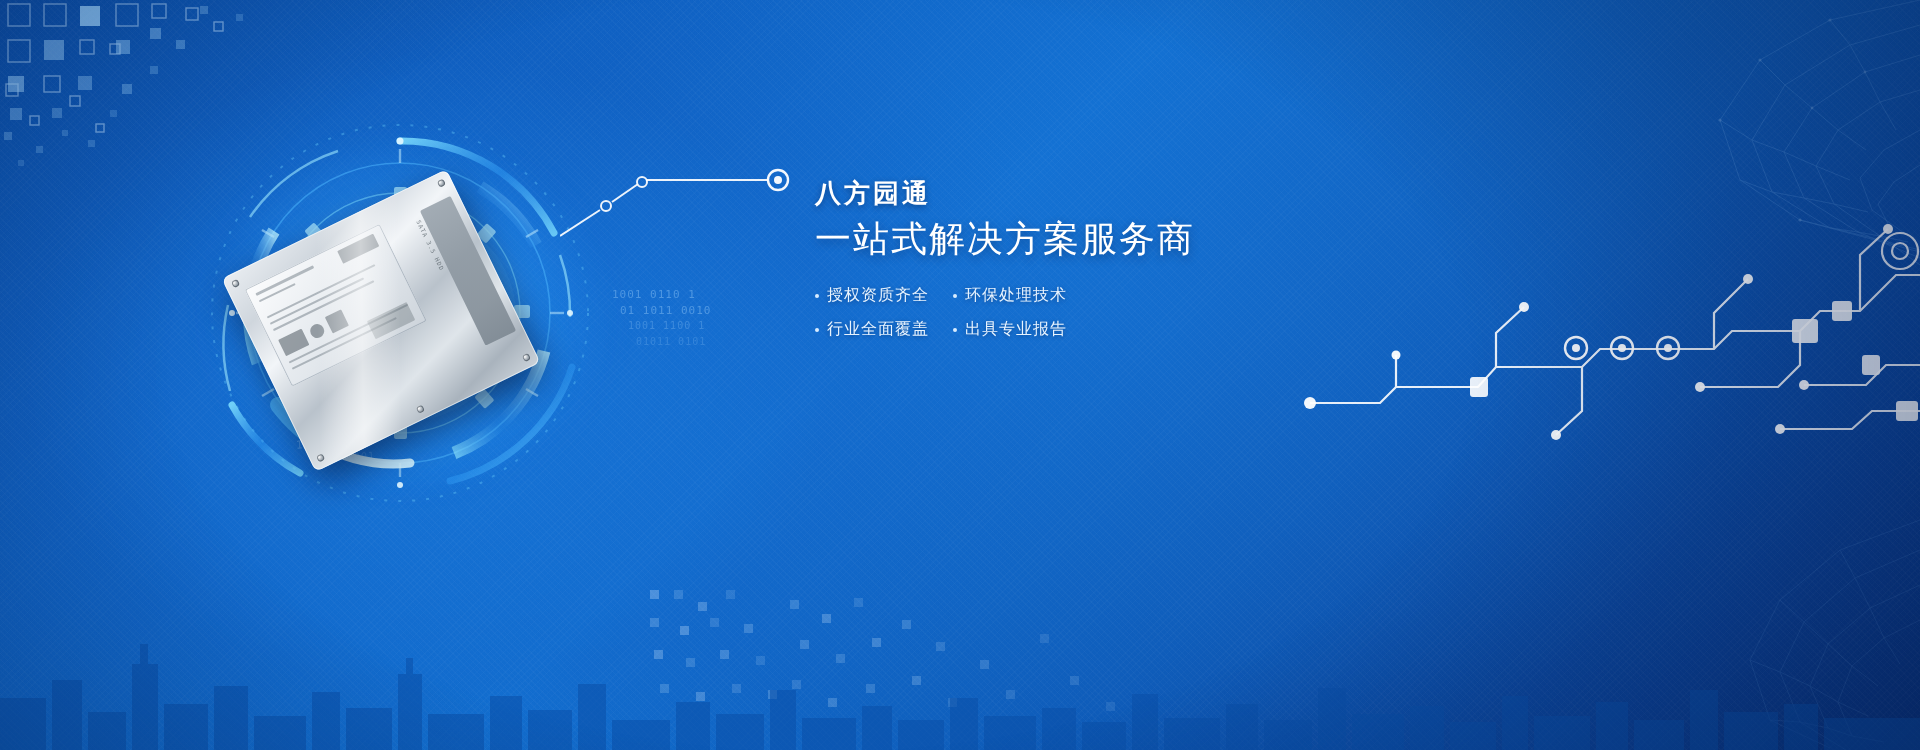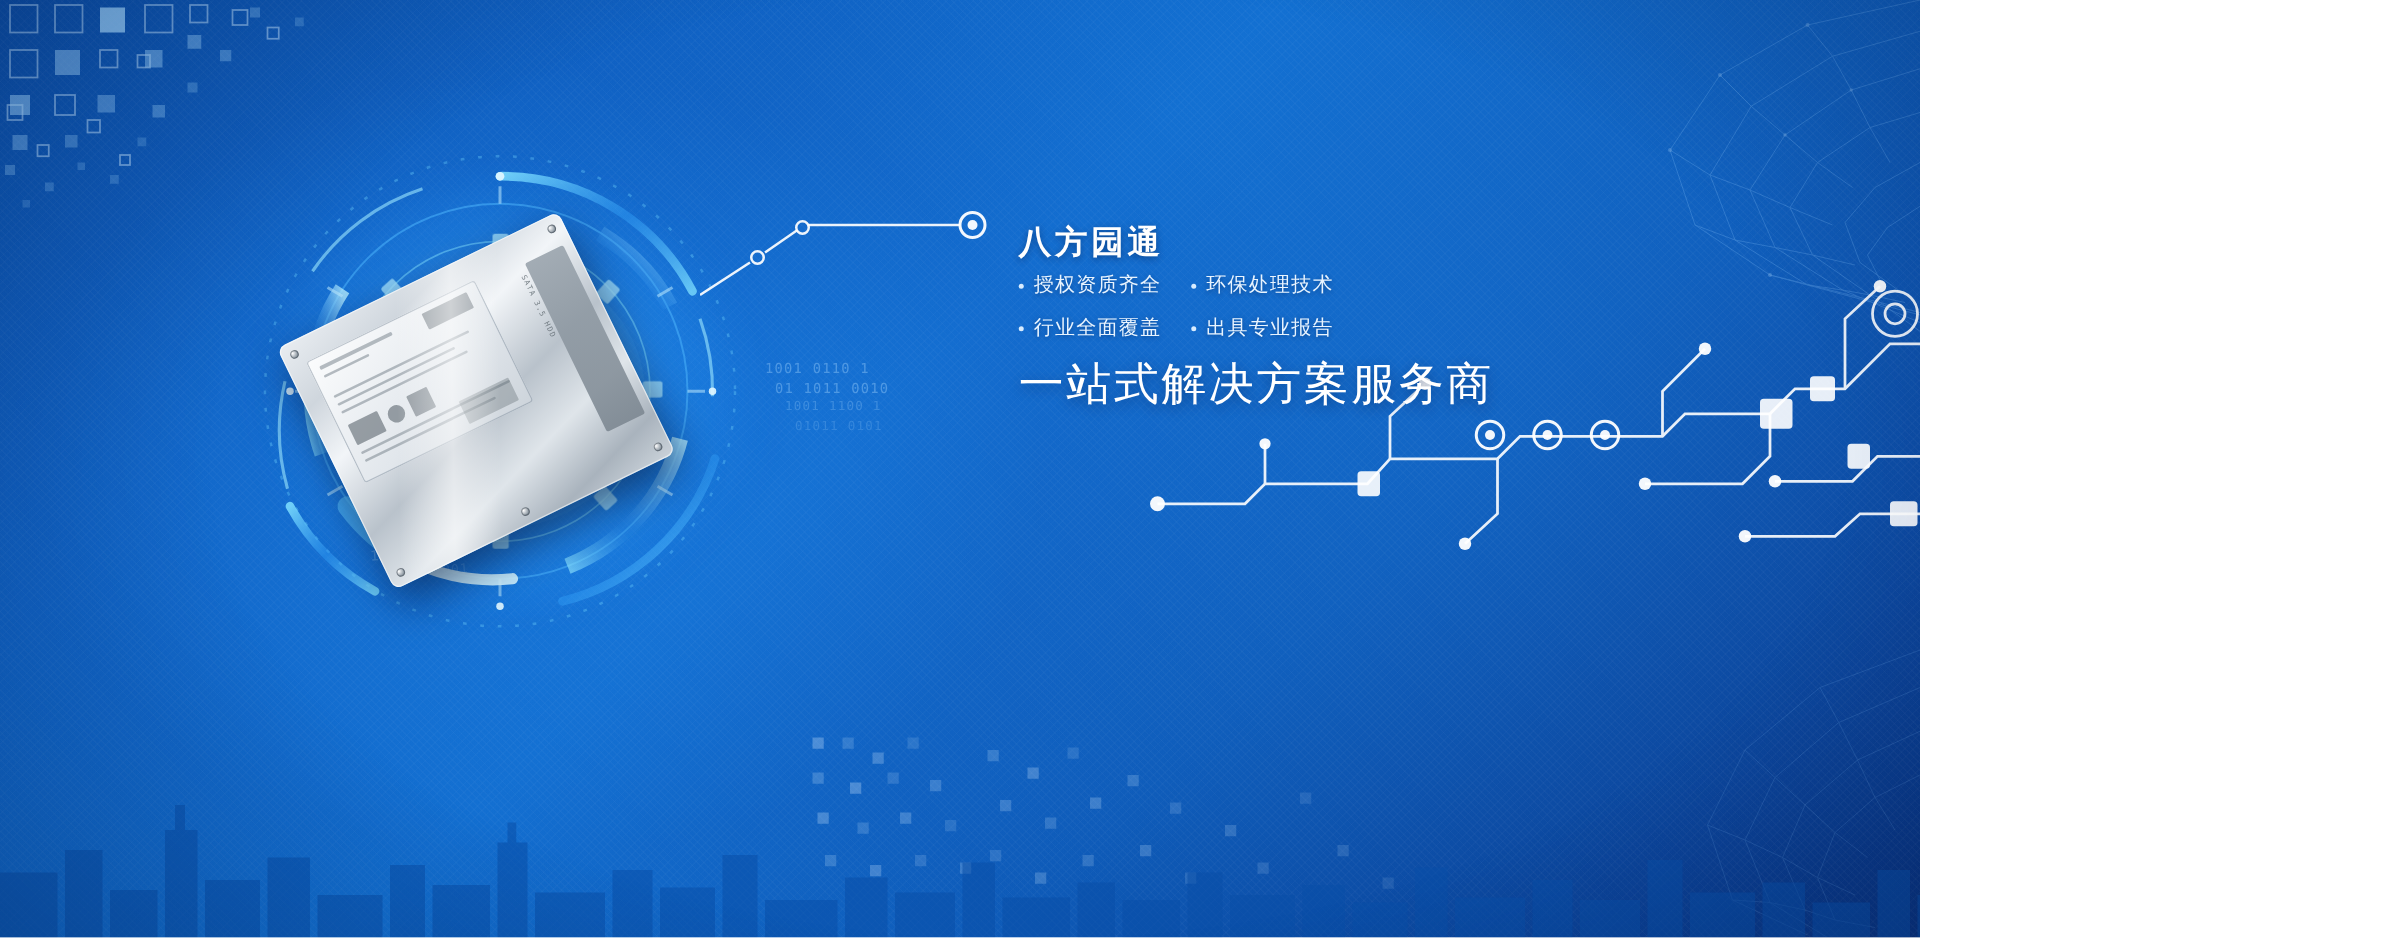--- a/index.html
+++ b/index.html
@@ -1,19 +1,19 @@
 <!DOCTYPE html>
 <html><head>
 <meta charset="utf-8">
 <style>
   html,body{margin:0;padding:0;}
   body{width:1920px;height:750px;overflow:hidden;font-family:"Liberation Sans","DejaVu Sans",sans-serif;}
 
   #banner{
-    position:relative;width:1536px;height:750px;overflow:hidden;
+    position:relative;width:1920px;height:750px;overflow:hidden;
     background:
       radial-gradient(ellipse 900px 700px at 430px 370px, rgba(30,130,230,0.55) 0%, rgba(20,95,195,0.25) 45%, rgba(0,0,0,0) 72%),
       radial-gradient(ellipse 1100px 900px at 1150px 300px, rgba(25,115,215,0.40) 0%, rgba(12,70,170,0.10) 55%, rgba(0,0,0,0) 80%),
       linear-gradient(135deg,#0b4fa8 0%, #0f63c4 22%, #1273d4 45%, #0e5cb8 68%, #0a3f92 88%, #082f78 100%);
   }
 
   
   .weave{
     position:absolute;inset:0;
     background-image:
@@ -479,20 +479,22 @@
       <rect x="1724" y="92" width="54" height="38"></rect>
       <rect x="1784" y="84" width="34" height="46"></rect>
       <rect x="1824" y="98" width="96" height="32"></rect>
     </g>
   </svg>
 
   <div class="vig"></div>
 
   <div id="copy">
     <div id="eyebrow">八方园通</div>
+    <div id="subline">一站式解决方案服务商</div>
+
     <div id="features">
       <div class="feat-row">
         <span class="feat">
           <span class="dot"></span>
           <span>授权资质齐全</span>
         </span>
         <span class="feat">
           <span class="dot"></span>
           <span>环保处理技术</span>
         </span>
@@ -501,17 +503,15 @@
         <span class="feat">
           <span class="dot"></span>
           <span>行业全面覆盖</span>
         </span>
         <span class="feat">
           <span class="dot"></span>
           <span>出具专业报告</span>
         </span>
       </div>
     </div>
-
-    <div id="subline">一站式解决方案服务商</div>
   </div>
 
 </div>
 
 </body></html>

